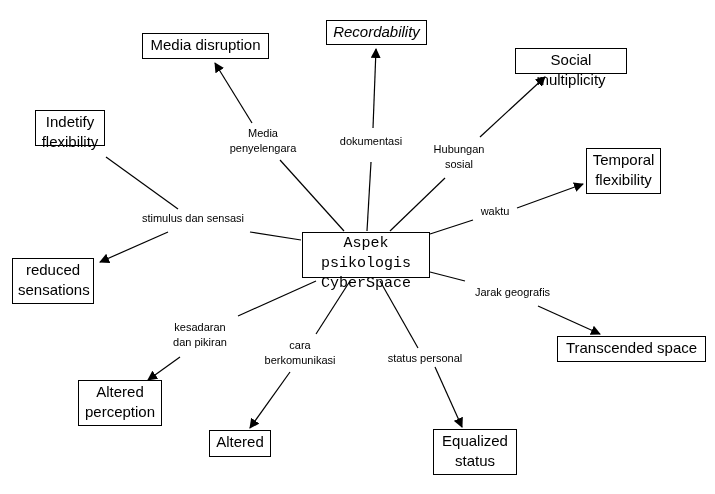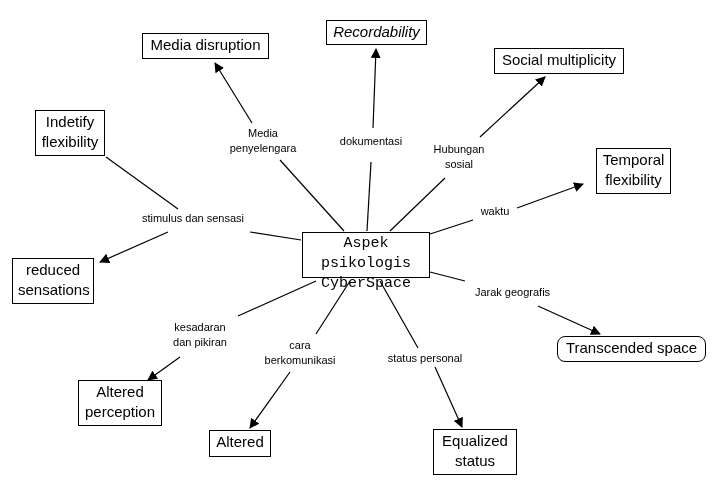--- a/index.html
+++ b/index.html
@@ -39,28 +39,28 @@
     <line x1="350" y1="281" x2="316" y2="334" stroke="#000" stroke-width="1.2"></line>
     <line x1="290" y1="372" x2="250" y2="428" stroke="#000" stroke-width="1.2" marker-end="url(#arr)"></line>
     <line x1="380" y1="281" x2="418" y2="348" stroke="#000" stroke-width="1.2"></line>
     <line x1="435" y1="367" x2="462" y2="427" stroke="#000" stroke-width="1.2" marker-end="url(#arr)"></line>
   </svg>
 
 <div class="node" style="left:302px;top:232px;width:128px;height:46px;font-family:Liberation Mono, monospace;">Aspek psikologis
 CyberSpace</div>
 <div class="node" style="left:142px;top:33px;width:127px;height:26px;">Media disruption</div>
 <div class="node" style="left:326px;top:20px;width:101px;height:25px;font-style:italic;">Recordability</div>
-<div class="node" style="left:494px;top:48px;width:130px;height:26px;">Social multiplicity</div>
-<div class="node" style="left:35px;top:110px;width:70px;height:46px;">Indetify
+<div class="node" style="left:515px;top:48px;width:112px;height:26px;">Social multiplicity</div>
+<div class="node" style="left:35px;top:110px;width:70px;height:36px;">Indetify
 flexibility</div>
-<div class="node" style="left:586px;top:148px;width:75px;height:46px;margin-left:10px;">Temporal
+<div class="node" style="left:586px;top:148px;width:75px;height:46px;">Temporal
 flexibility</div>
 <div class="node" style="left:12px;top:258px;width:82px;height:46px;">reduced
 sensations</div>
-<div class="node" style="left:557px;top:336px;width:149px;height:26px;border-radius:8px;">Transcended space</div>
+<div class="node" style="left:557px;top:336px;width:149px;height:26px;">Transcended space</div>
 <div class="node" style="left:78px;top:380px;width:84px;height:46px;">Altered
 perception</div>
 <div class="node" style="left:209px;top:430px;width:62px;height:27px;">Altered</div>
 <div class="node" style="left:433px;top:429px;width:84px;height:46px;">Equalized
 status</div>
 
 <div class="elabel" style="left:218px;top:126px;width:90px;">Media
 penyelengara</div>
 <div class="elabel" style="left:331px;top:134px;width:80px;">dokumentasi</div>
 <div class="elabel" style="left:424px;top:142px;width:70px;">Hubungan

